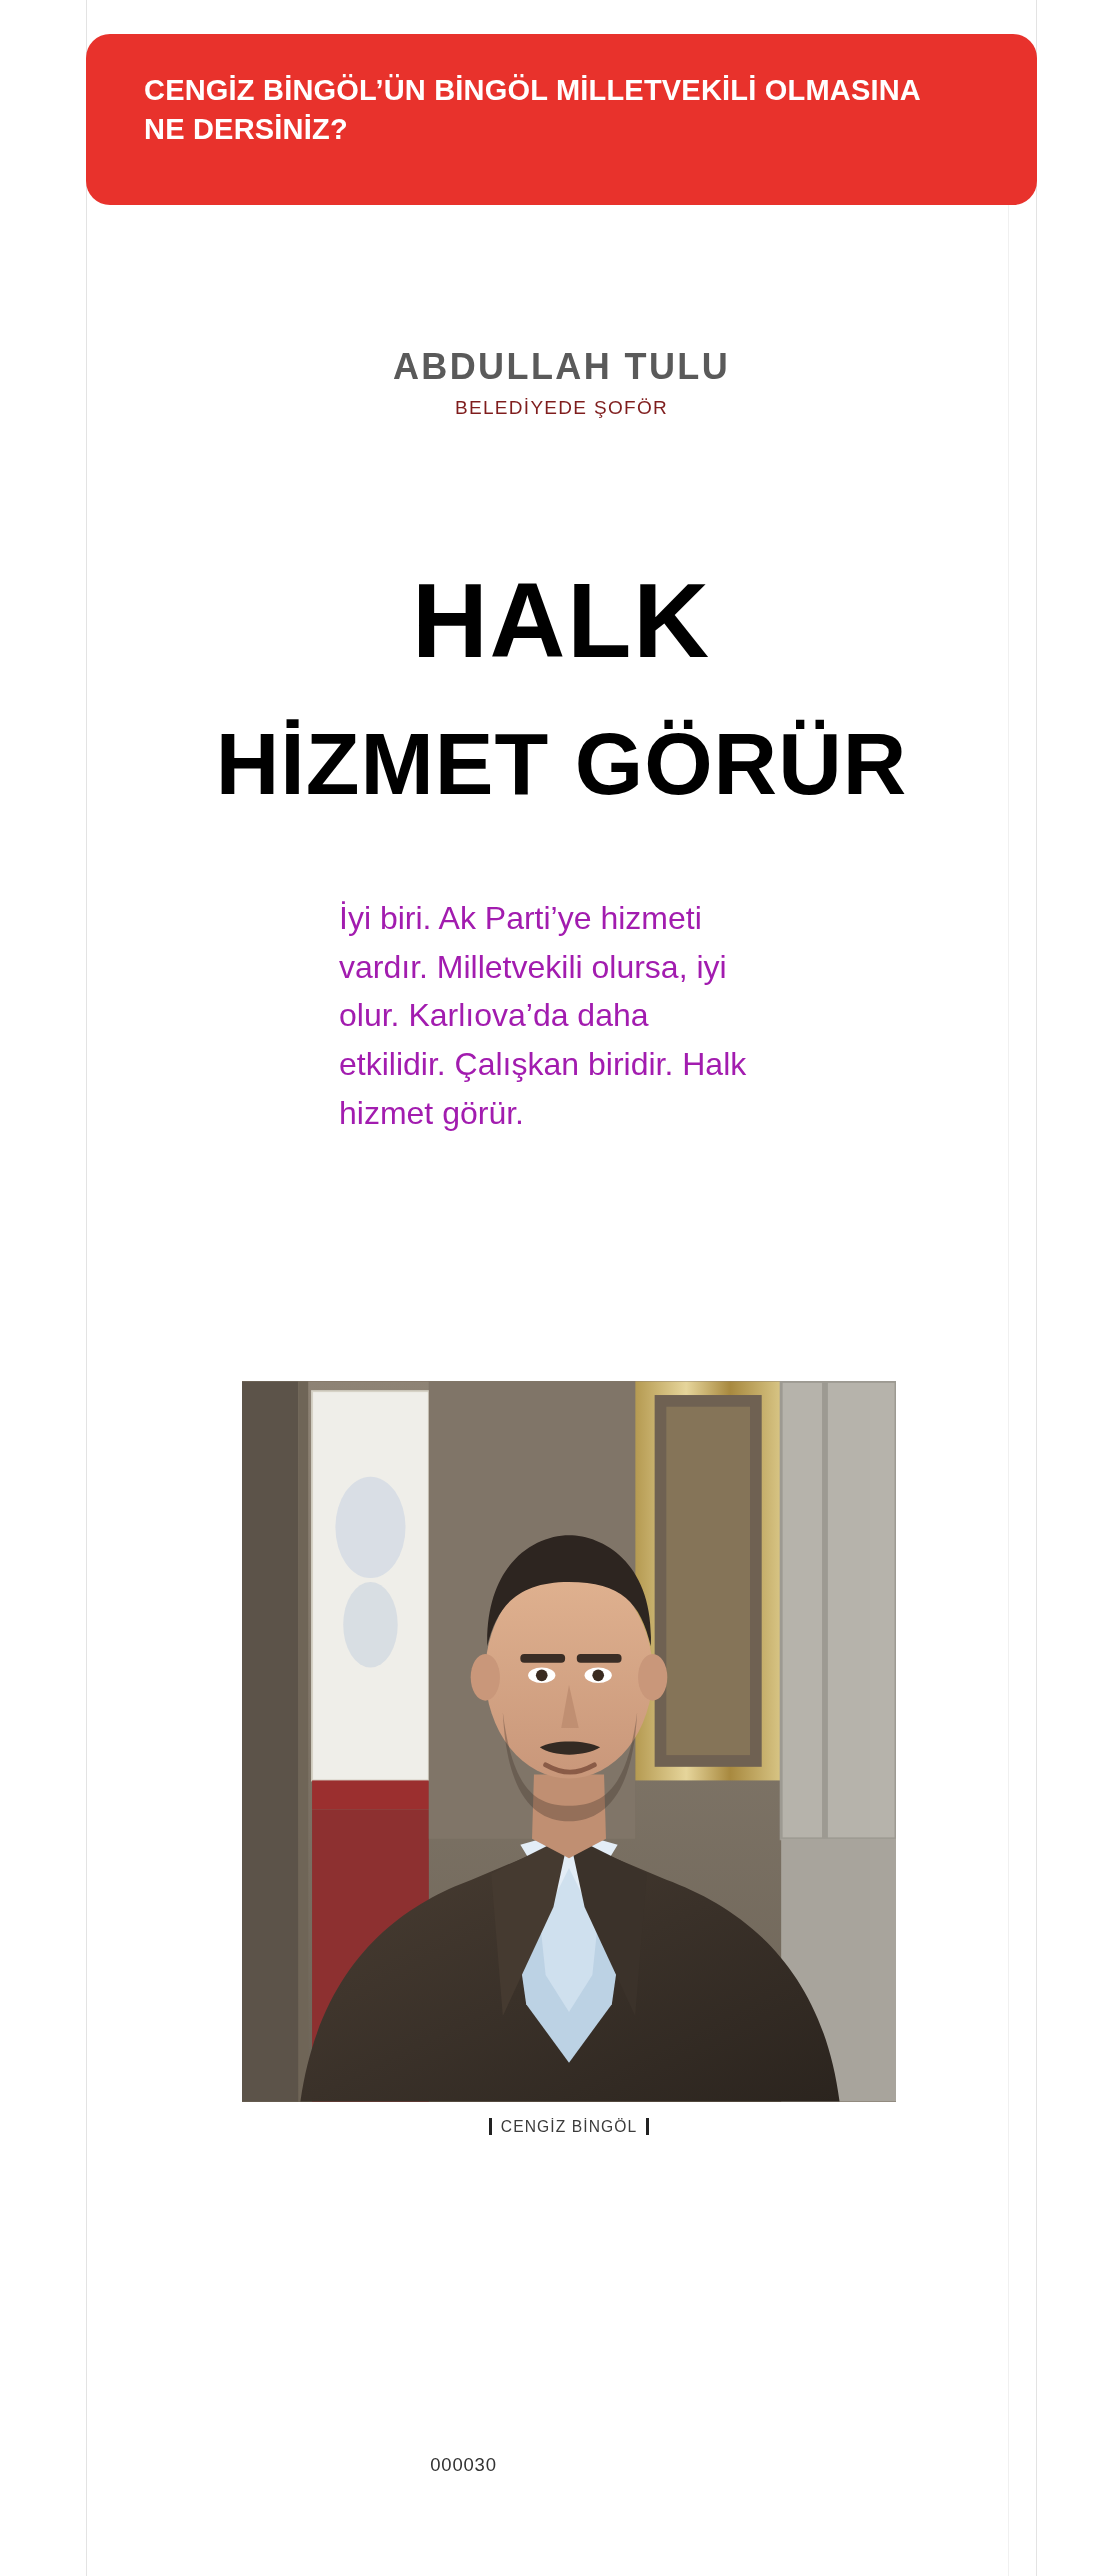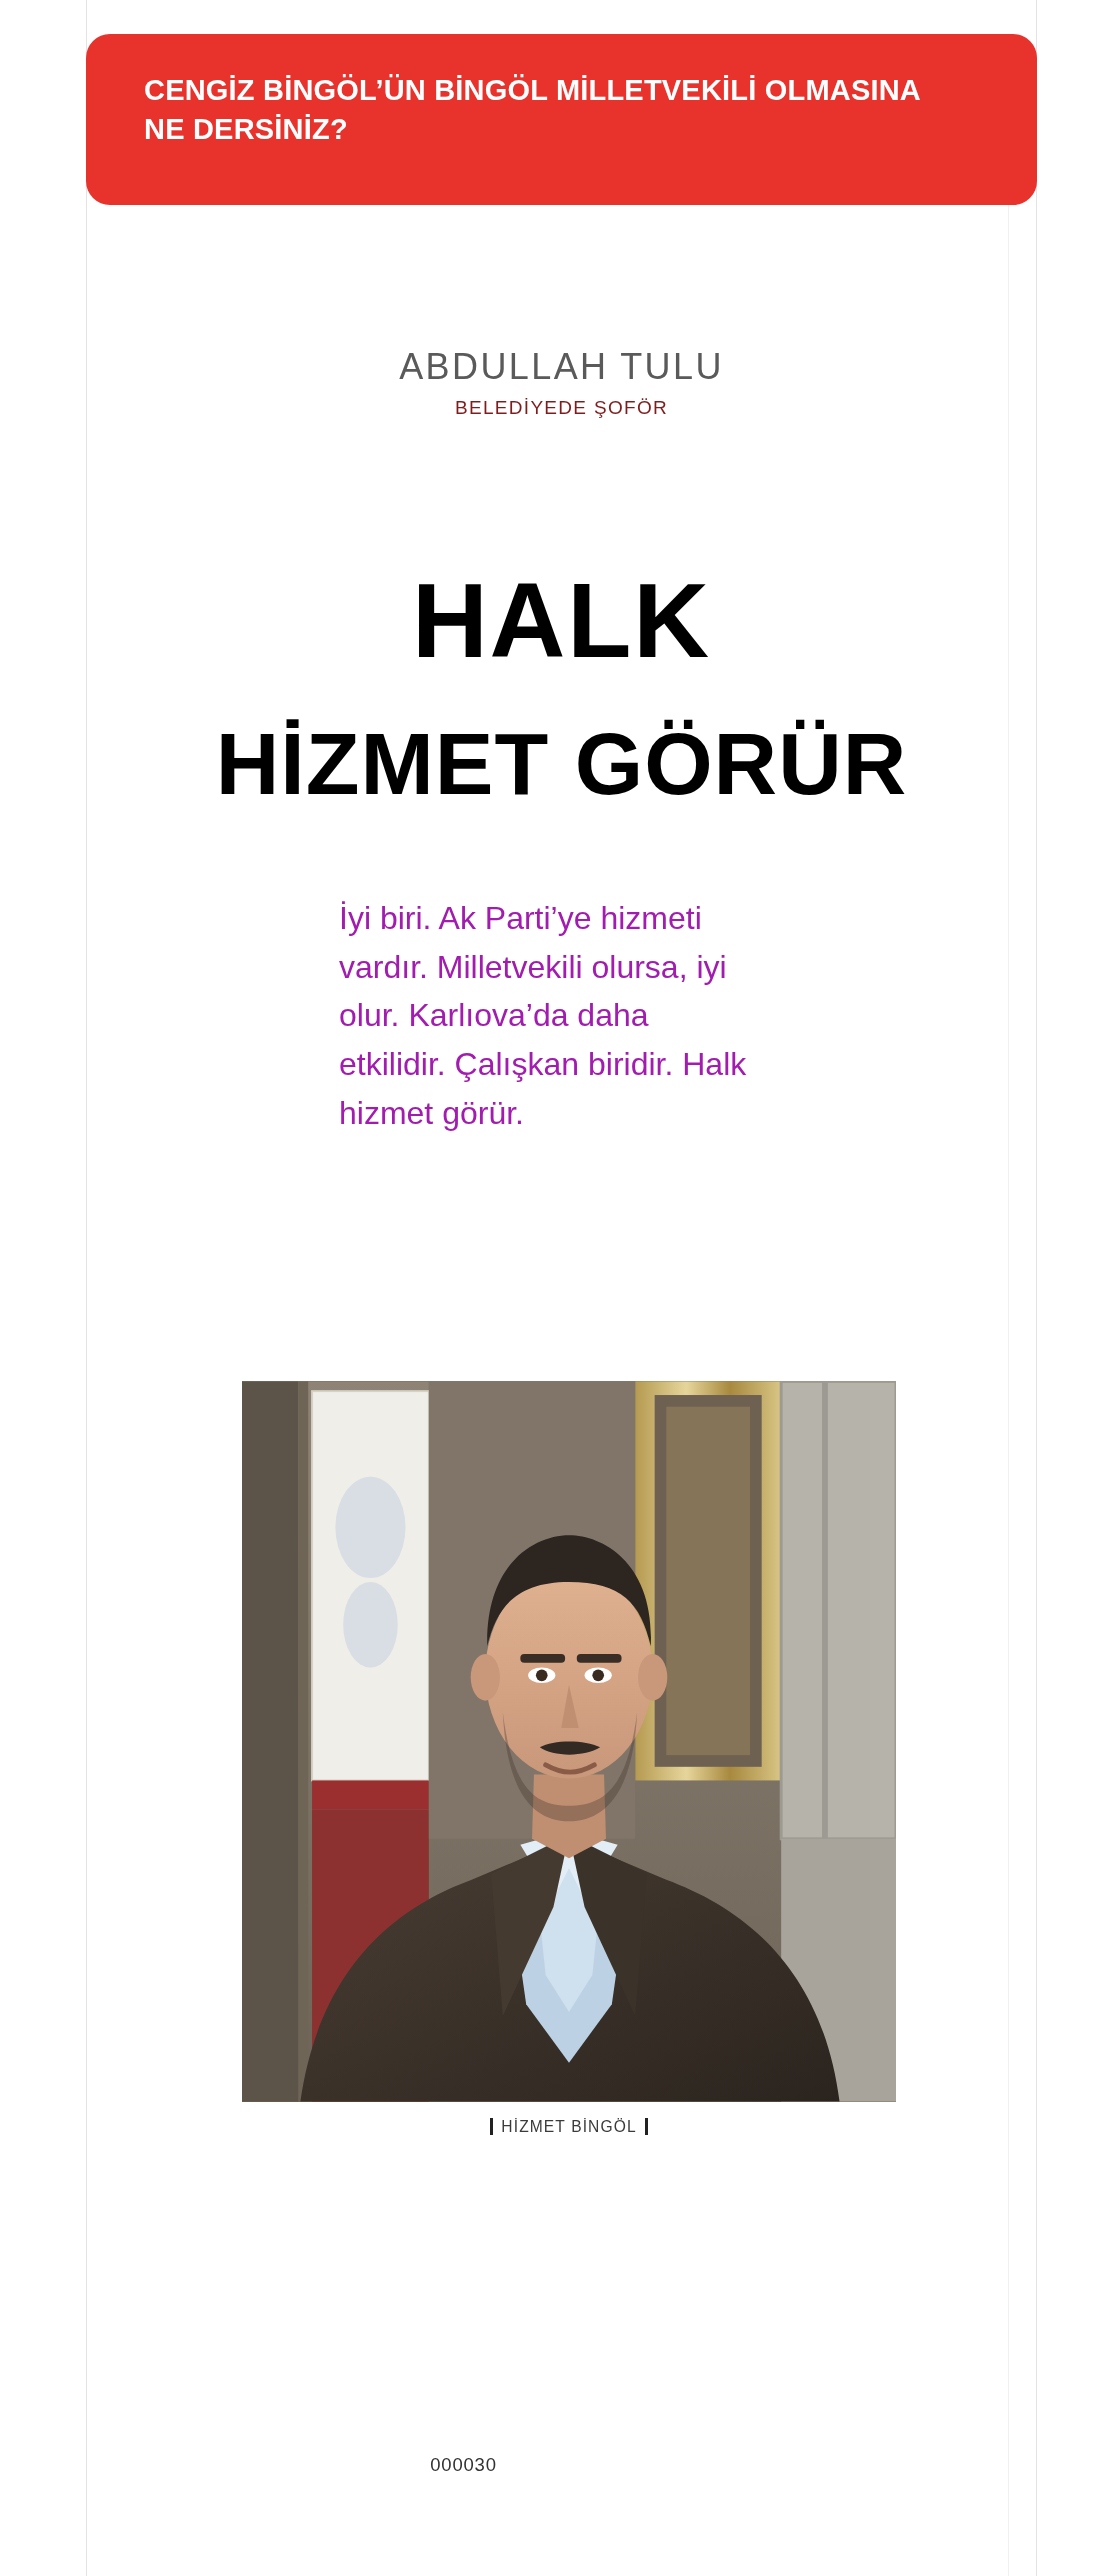--- a/index.html
+++ b/index.html
@@ -76,21 +76,21 @@
     position: absolute;
     left: 86px;
     top: 346px;
     width: 951px;
     text-align: center;
   }
   .respondent-name {
     font-size: 36px;
     letter-spacing: 2.4px;
     color: #5a5a5a;
-    font-weight: 400;
+    font-weight: 700;
   }
   .respondent-role {
     margin-top: 8.8px;
     font-size: 19px;
     letter-spacing: 1.3px;
     color: #7f1d1d;
     font-weight: 400;
   }
 
   
@@ -280,21 +280,21 @@
 
       <path d="M306 376 C320 368 352 368 368 376 C352 386 320 386 306 376 Z" fill="#332a23"></path>
 
       <path d="M312 394 C330 404 344 404 362 394" stroke="#8a5b47" stroke-width="5" fill="none" stroke-linecap="round"></path>
 
       <path d="M268 340 C272 424 300 452 336 452 C372 452 402 424 406 340 C396 420 370 436 336 436 C302 436 278 420 268 340 Z" fill="#43352c" opacity="0.35"></path>
     </svg>
   </div>
 
   <div class="caption">
-    <span class="bar"></span><span>HİZMET BİNGÖL</span><span class="bar"></span>
+    <span class="bar"></span><span>CENGİZ BİNGÖL</span><span class="bar"></span>
   </div>
 
   <div class="footer">
     <div class="footer-code">000030</div>
   </div>
 
 </div>
 
 
 </body></html>

